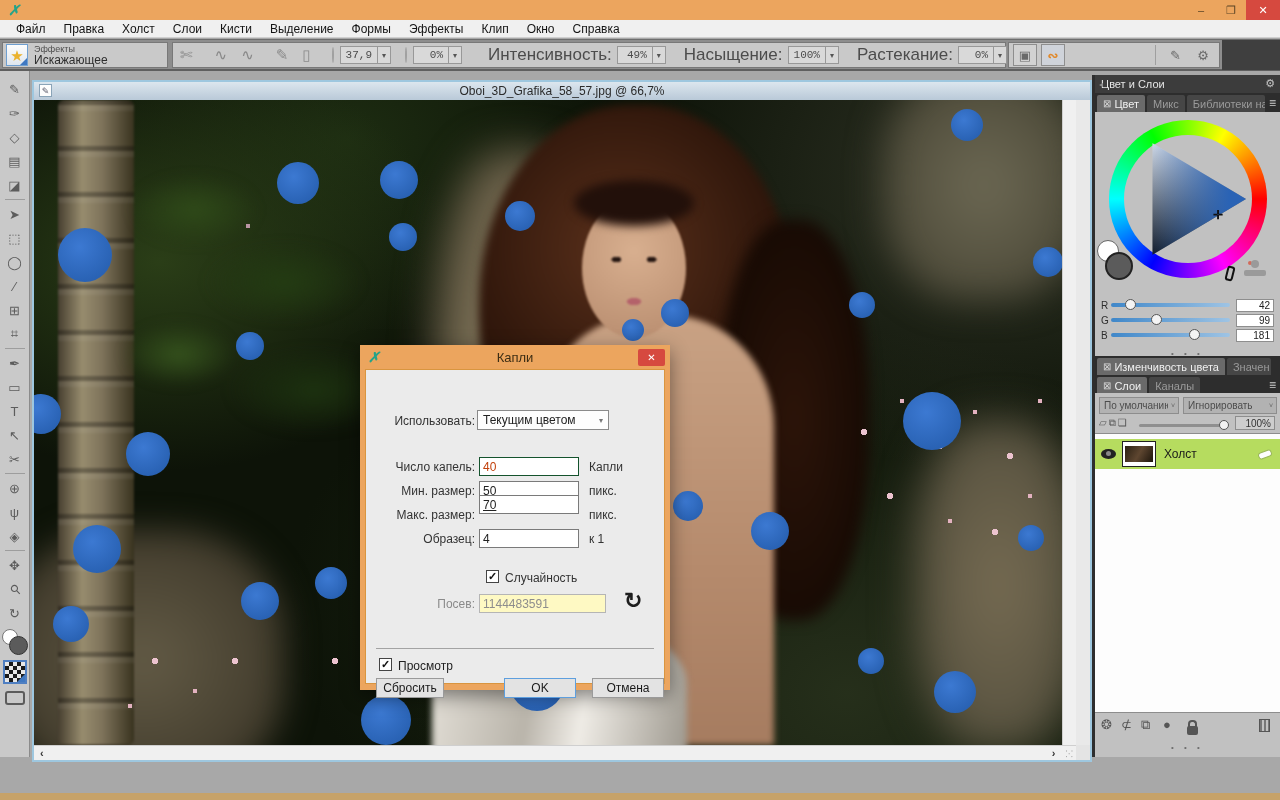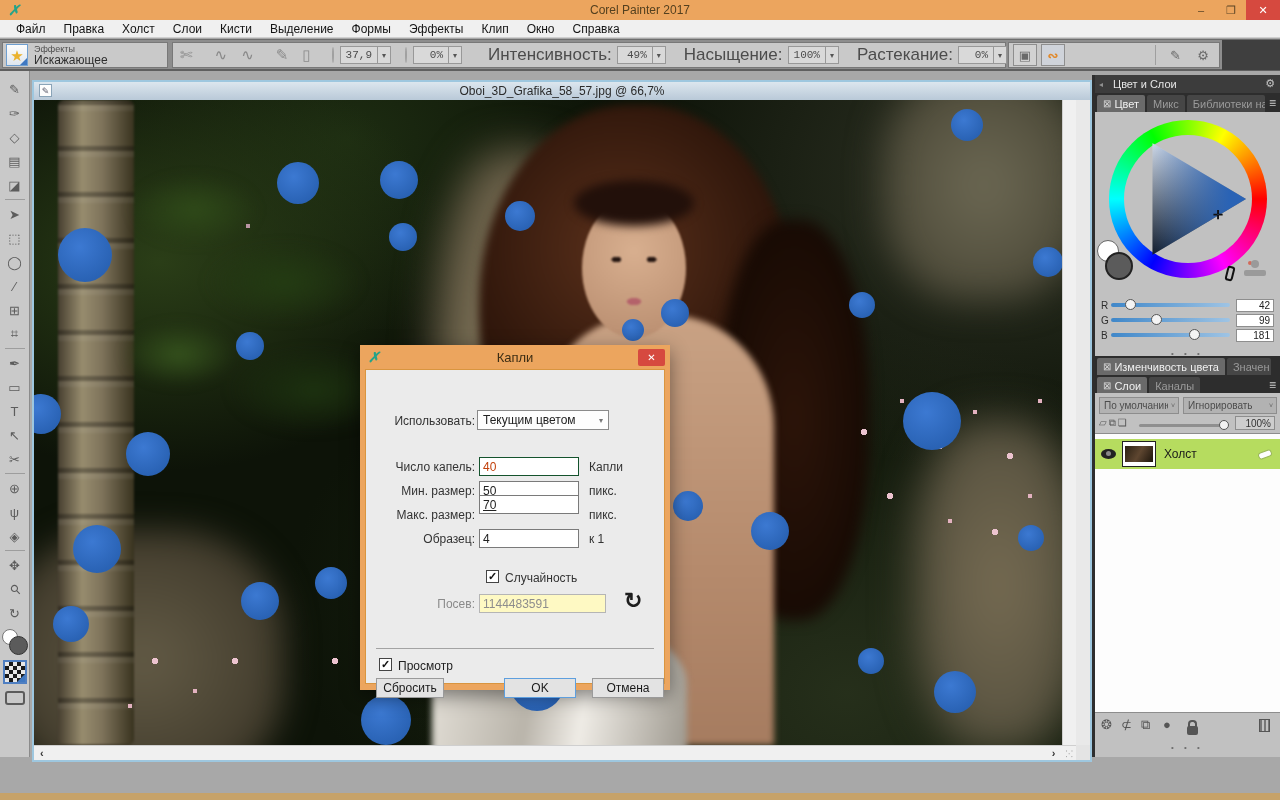--- a/index.html
+++ b/index.html
@@ -137,21 +137,21 @@
   .combo .arr { font-size:8px; color:#777; padding-right:5px; }
   .chk { width:13px; height:13px; border:1px solid #444; background:#fff; display:inline-flex; align-items:center; justify-content:center; font-size:11px; color:#111; font-weight:bold; }
   .dlg-divider { position:absolute; left:10px; right:10px; top:278px; height:1px; background:#a3a3a3; }
   .dlg-btn { position:absolute; height:20px; background:#e3e3e3; border:1px solid #9a9a9a; font-size:12px; color:#1a1a1a; display:flex; align-items:center; justify-content:center; }
   .dlg-btn.ok { border:1px solid #5e9fde; }
   .refresh { position:absolute; left:258px; top:218px; font-size:22px; font-weight:bold; color:#1d1d1d; }
 
   
   .rpanel { position:absolute; left:1092px; top:75px; width:188px; height:682px; background:#c1c1c1; border-left:3px solid #2e2e2e; }
   .rp-header { position:absolute; left:0; top:0; right:0; height:18px; background:#3c3c3c; display:flex; align-items:center; }
-  .rp-header .t { font-size:11px; color:#e6e6e6; margin-left:18px; }
+  .rp-header .t { font-size:11px; color:#e6e6e6; margin-left:6px; }
   .rp-handle { position:absolute; left:4px; top:5px; color:#8f8f8f; font-size:8px; }
   .rp-gear { position:absolute; right:5px; top:2px; color:#c2c2c2; font-size:11px; }
   .rp-tabs { position:absolute; left:0; top:18px; right:0; height:19px; background:#2d2d2d; display:flex; align-items:flex-end; padding-left:2px; gap:2px; }
   .rp-tab { height:17px; display:flex; align-items:center; gap:3px; padding:0 6px; font-size:11px; background:#464646; color:#9a9a9a; border-radius:2px 2px 0 0; white-space:nowrap; overflow:hidden; }
   .rp-tab.active { background:#6a6a6a; color:#f0f0f0; }
   .rp-tab .bx { font-size:10px; color:#d8d8d8; }
   .rp-listico { position:absolute; right:4px; top:3px; color:#cfcfcf; font-size:12px; }
   .color-area { position:absolute; left:0; top:37px; right:0; height:184px; background:#c1c1c1; }
   .wheel { position:absolute; left:14px; top:8px; width:158px; height:158px; border-radius:50%;
     background:conic-gradient(from 90deg, #f00, #f0f 17%, #00f 33%, #0ff 50%, #0f0 67%, #ff0 83%, #f00); }
@@ -200,21 +200,20 @@
 
   .desktop-strip { position:absolute; left:0; bottom:0; width:1280px; height:7px; background:#c6a269; }
 </style>
 </head>
 <body>
 
 <div id="app">
 
   <div class="titlebar">
     <div class="app-logo">✗</div>
-    <div class="win-title">Corel Painter 2017</div>
     <div class="win-btns">
       <div class="win-btn">–</div>
       <div class="win-btn">❐</div>
       <div class="win-btn close">✕</div>
     </div>
   </div>
 
   <div class="menubar">
     <span class="menu-item">Файл</span>
     <span class="menu-item">Правка</span>

